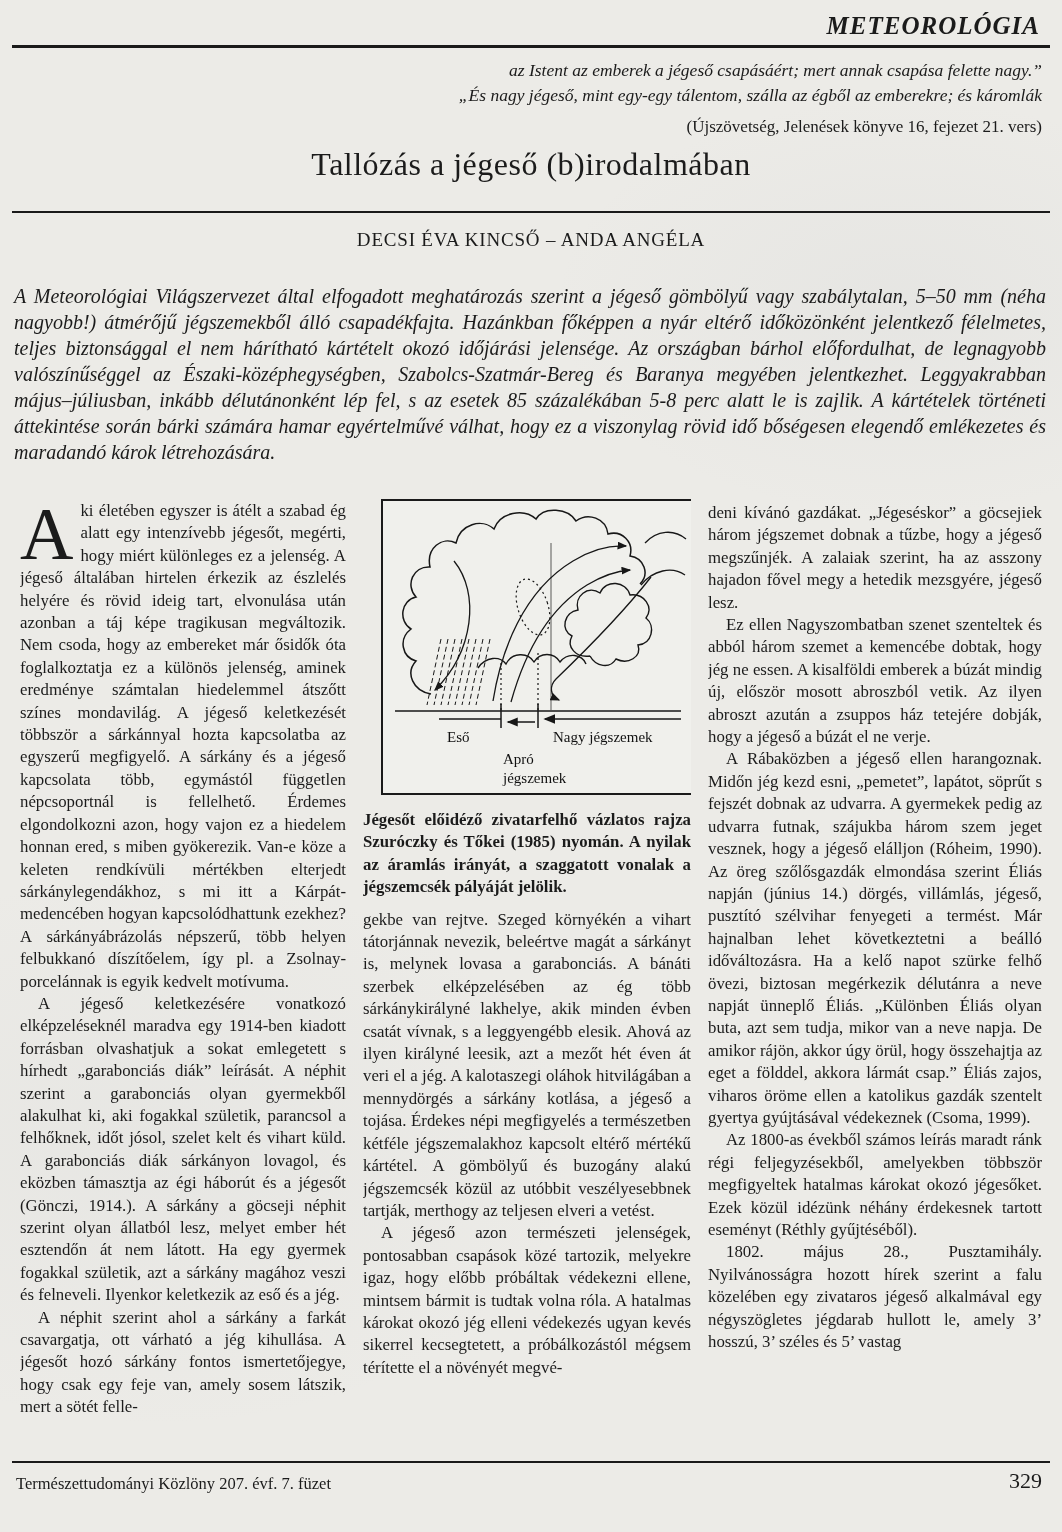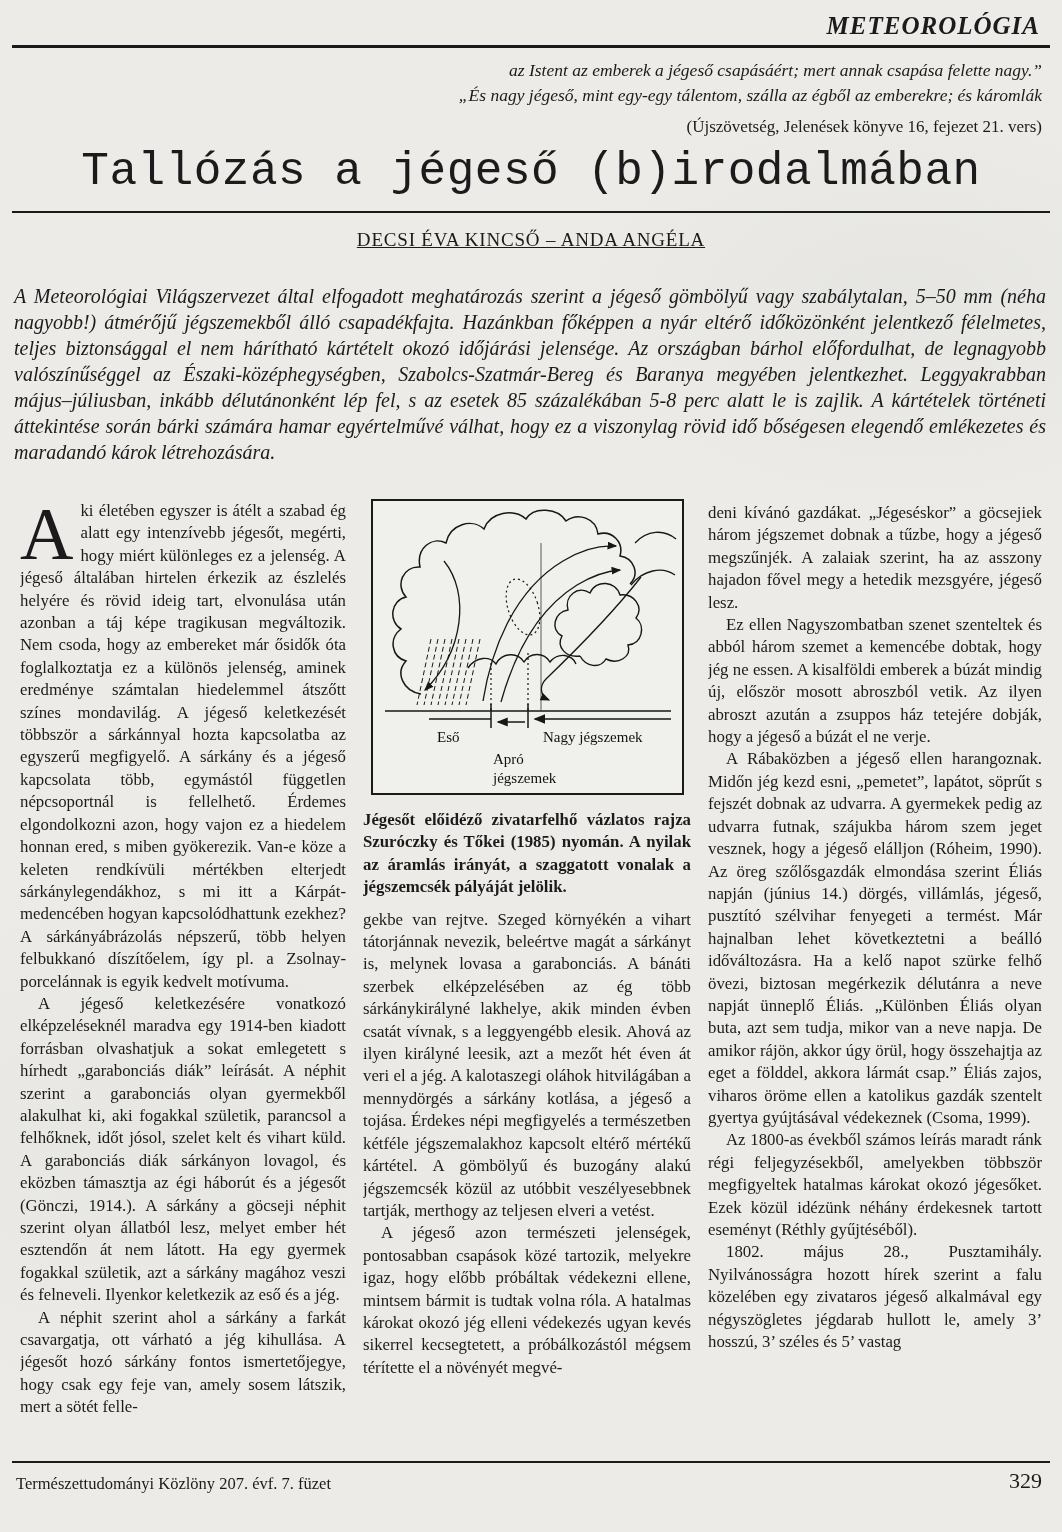--- a/index.html
+++ b/index.html
@@ -25,28 +25,27 @@
   .top-rule{left:12px;right:12px;top:45px;height:3px;}
   .epigraph{
     top:58px;right:20px;width:680px;
     text-align:right;font-style:italic;
     font-size:17.5px;line-height:25px;
   }
   .epigraph .attr{font-style:normal;font-size:17px;margin-top:6px;}
   .article-title{
     top:146px;left:0;right:0;
     text-align:center;
-    font-size:46px;font-weight:400;
+    font-size:32px;font-weight:400;
     letter-spacing:0.5px;
-    font-family:Liberation Mono, monospace;
   }
   .title-rule{left:12px;right:12px;top:211px;height:2px;}
   .authors{
     top:229px;left:0;right:0;
-    text-align:center;font-size:19px;letter-spacing:0.8px;text-decoration:underline;
+    text-align:center;font-size:19px;letter-spacing:0.8px;
   }
   .lead{
     top:283px;left:14px;width:1032px;
     font-weight:normal;font-style:italic;
     font-size:20px;line-height:26px;
     text-align:justify;
   }
   .col{
     font-size:16.8px;line-height:22.4px;
     text-align:justify;
@@ -58,21 +57,21 @@
   .col-mid{left:363px;top:497px;width:328px;height:981px;}
   .col-right{left:708px;top:502px;width:334px;height:976px;}
   .dropcap{
     float:left;
     font-size:74px;line-height:58px;
     padding:5px 7px 0 0;
   }
   .figure-box{
     width:309px;height:292px;
     border:2px solid #1a1a1a;
-    margin:2px 0 0 8px;
+    margin:2px 0 0 18px;
     background:rgba(250,250,247,0.35);
   }
   .figure-caption{
     font-weight:bold;
     font-size:16.8px;line-height:22.4px;
     text-align:justify;
     margin:14px 0 10px 0;
   }
   .fig-line{stroke:#171717;fill:none;}
   .fig-text{font-family:"Liberation Serif", serif;font-size:15px;fill:#111;}

